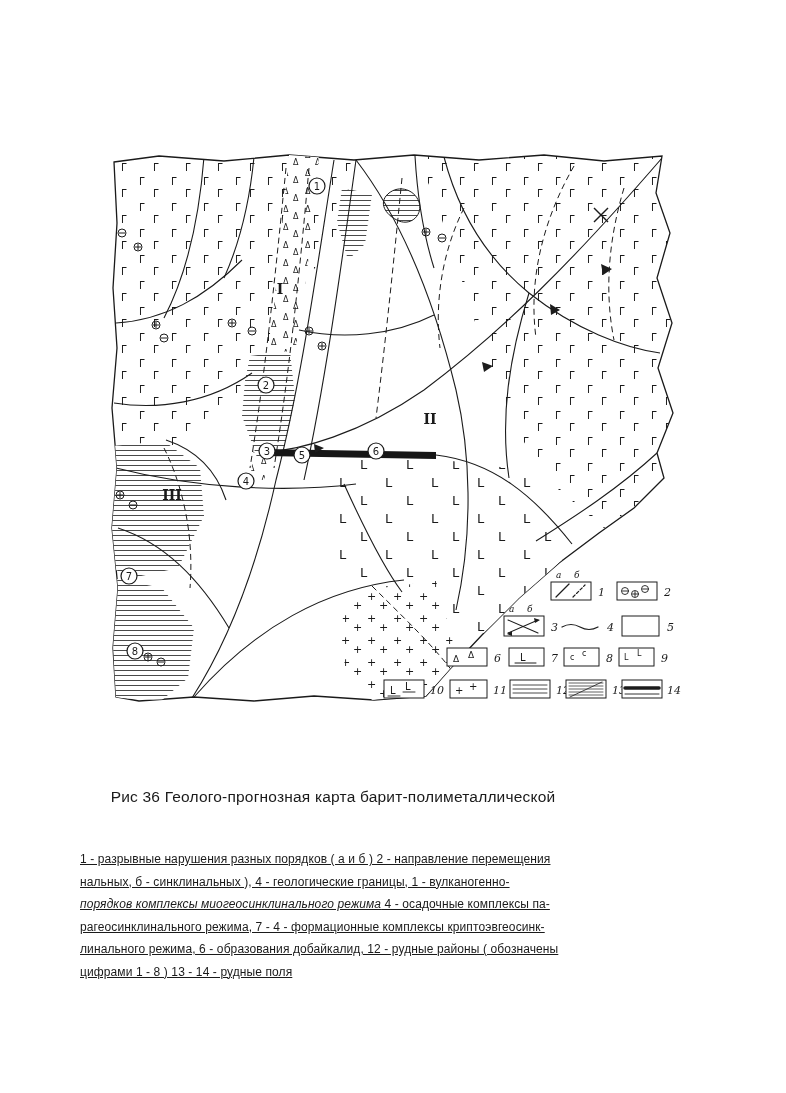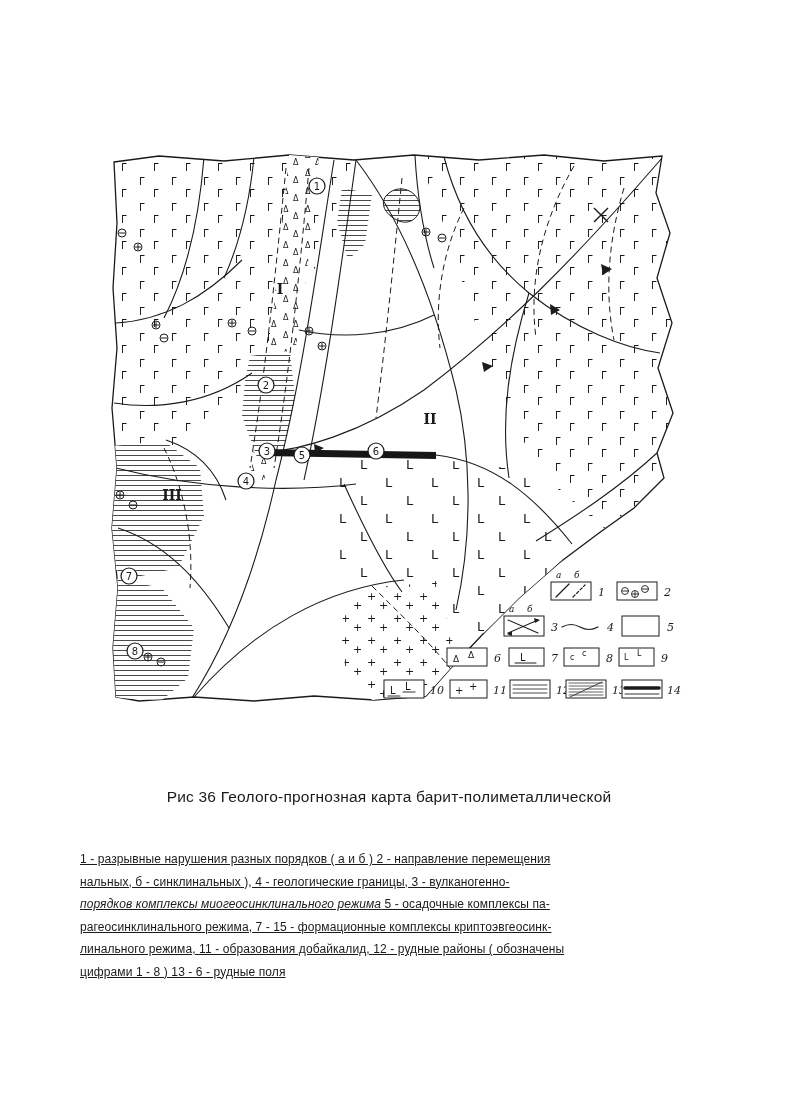--- a/index.html
+++ b/index.html
@@ -6,22 +6,22 @@
   .page {
     position:relative; width:786px; height:1093px; background:#ffffff;
     font-family:"Liberation Sans", sans-serif; color:#1a1a1a; overflow:hidden;
   }
   .map-figure { position:absolute; left:104px; top:148px; width:578px; height:565px; }
   .mapsvg text { font-family:"DejaVu Sans", sans-serif; fill:#1a1a1a; }
   .mapsvg .num { font-family:"DejaVu Serif", serif; font-style:italic; font-size:11px; }
   .mapsvg .sub { font-family:"DejaVu Serif", serif; font-style:italic; font-size:9px; }
   .mapsvg .roman { font-family:"DejaVu Serif", serif; font-weight:bold; font-size:14px; }
   .caption {
-    position:absolute; top:786px; left:16px; width:666px; text-align:center;
-    font-size:15.5px; line-height:21px; letter-spacing:0.2px;padding-left:40px;
+    position:absolute; top:786px; left:0; width:666px; text-align:center;
+    font-size:15.5px; line-height:21px; letter-spacing:0.2px;
   }
   .caption .line2 { font-style:italic; }
   .description {
     position:absolute; left:80px; top:848px; width:660px;
     font-size:12px; line-height:22.5px; letter-spacing:0.1px;text-decoration:underline;
   }
   .description .dline { white-space:nowrap; }
   .italic { font-style:italic; }
 </style>
 </head>
@@ -300,20 +300,20 @@
       </g>
     </svg>
   </div>
 
   <div class="caption">
     <div class="line1">Рис  36  Геолого-прогнозная карта барит-полиметаллической</div>
   </div>
 
   <div class="description">
     <div class="dline">1 - разрывные нарушения разных порядков ( а и б )  2 - направление перемещения</div>
-    <div class="dline">нальных,  б  -  синклинальных ),  4  -  геологические  границы,  3  -  вулканогенно-</div>
-    <div class="dline"><span class="italic">порядков комплексы миогеосинклинального режима</span><span>  5 - осадочные комплексы па-</span></div>
-    <div class="dline">рагеосинклинального режима, 7 - 15 - формационные комплексы криптоэвгеосинк-</div>
-    <div class="dline">линального режима, 11 - образования добайкалид, 12 - рудные районы ( обозначены</div>
-    <div class="dline">цифрами 1 - 8 )  13 - 6 - рудные поля</div>
+    <div class="dline">нальных,  б  -  синклинальных ),  4  -  геологические  границы,  1  -  вулканогенно-</div>
+    <div class="dline"><span class="italic">порядков комплексы миогеосинклинального режима</span><span>  4 - осадочные комплексы па-</span></div>
+    <div class="dline">рагеосинклинального режима, 7 - 4 - формационные комплексы криптоэвгеосинк-</div>
+    <div class="dline">линального режима, 6 - образования добайкалид, 12 - рудные районы ( обозначены</div>
+    <div class="dline">цифрами 1 - 8 )  13 - 14 - рудные поля</div>
   </div>
 
 </div>
 
 </body></html>

